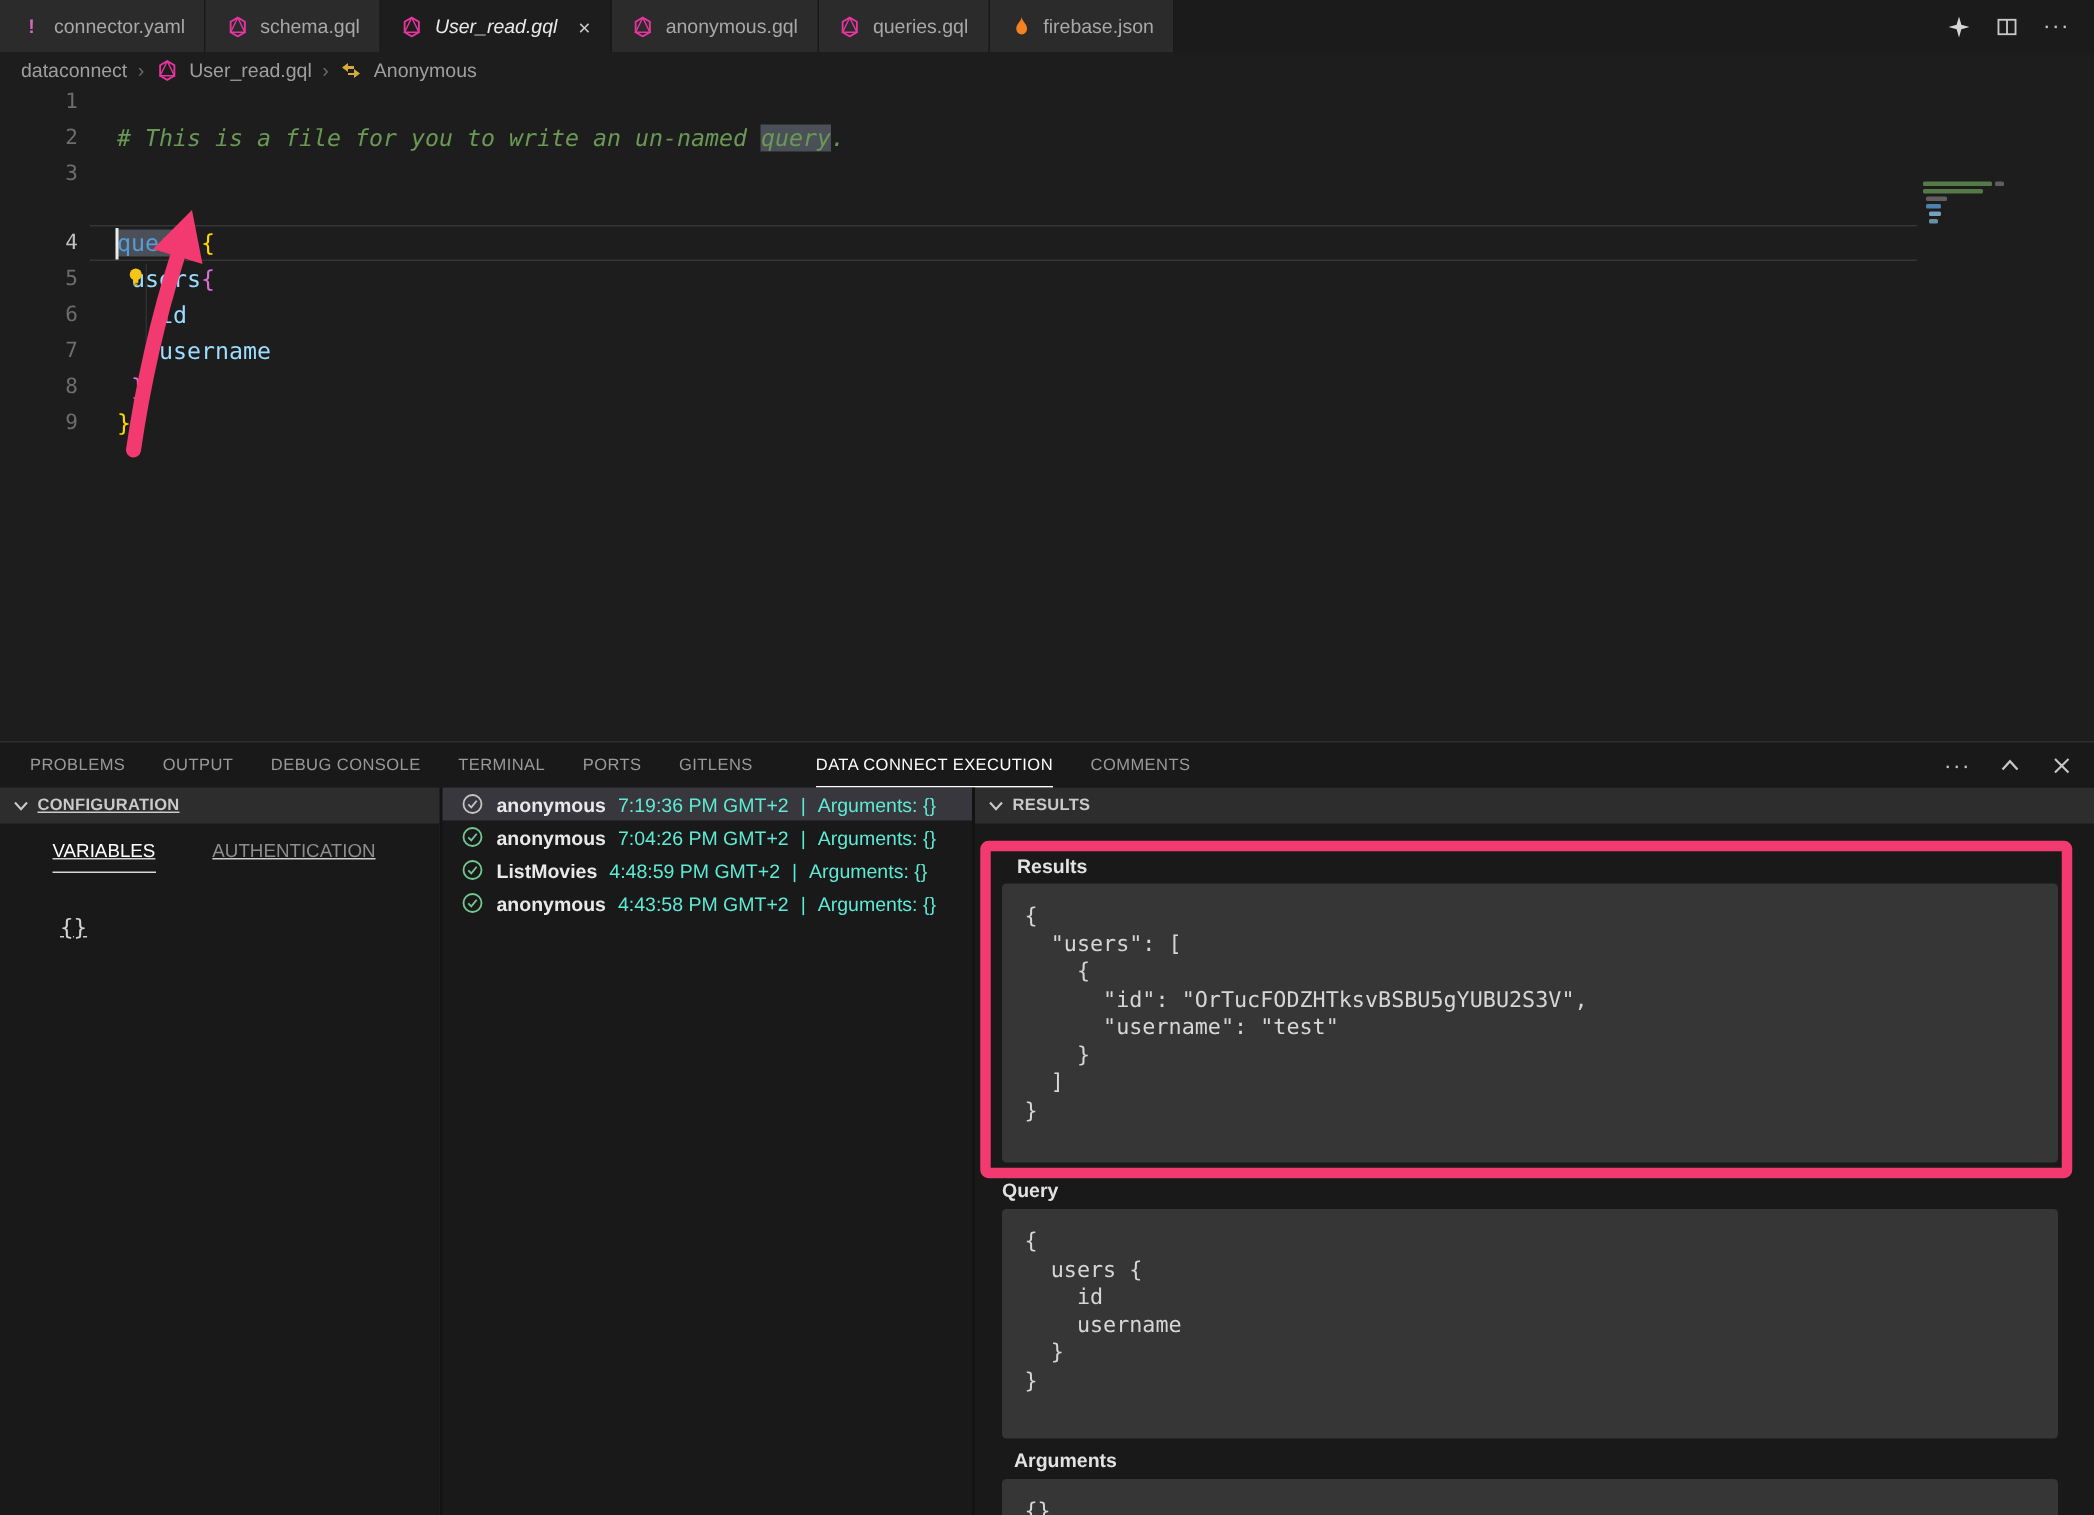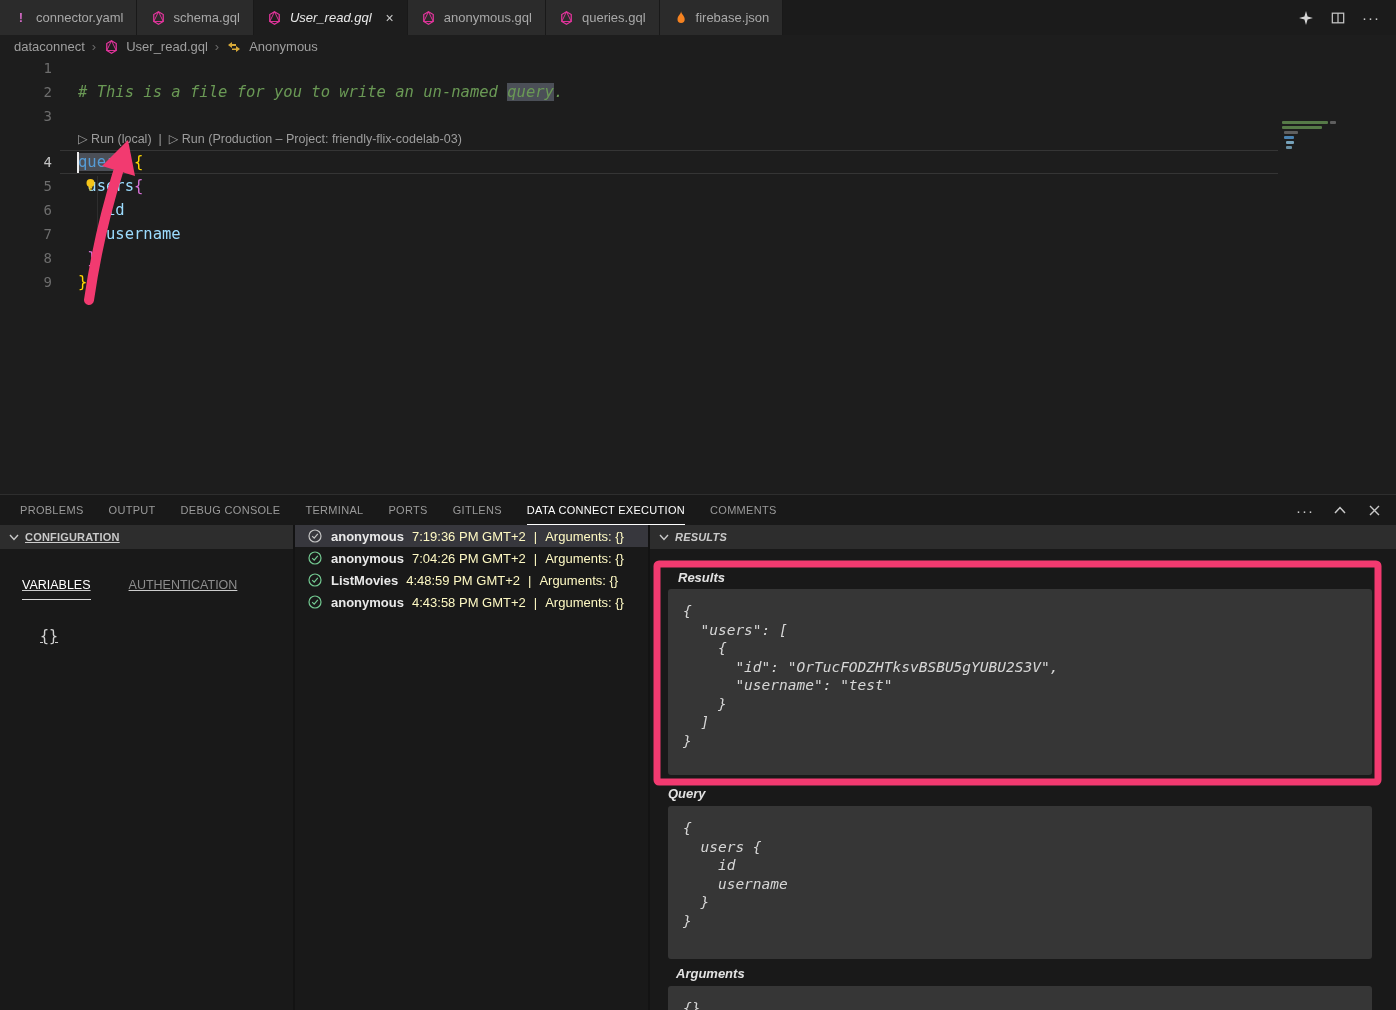--- a/index.html
+++ b/index.html
@@ -46,47 +46,47 @@
   .indent-guide { position:absolute; left:97px; top:118px; width:1px; height:94px; background:#2e2e2e; }
   .minimap { position:absolute; left:1282px; top:60px; width:56px; height:64px; }
   .mm-bar { position:absolute; height:3px; border-radius:1px; }
 
   
   .panel { position:absolute; top:494px; left:0; right:0; bottom:0; background:#191919;
            border-top:1px solid #2e2e2e; }
   .panel-tabs { height:30px; display:flex; align-items:stretch; padding-left:20px;
                 font-size:11px; color:#9a9a9a; letter-spacing:.3px; }
   .ptab { display:flex; align-items:center; margin-right:25px; border-bottom:1px solid transparent; cursor:pointer; white-space:nowrap; }
-  .ptab.active { color:#ffffff; border-bottom-color:#ffffff; }
+  .ptab.active { color:#ffffff; border-bottom-color:#ffffff;margin-left:17px; }
   .panel-actions { margin-left:auto; display:flex; align-items:center; gap:18px; padding-right:14px; color:#c8c8c8; }
   .panel-body { position:absolute; top:30px; left:0; right:0; bottom:0; display:flex; }
   .section { position:relative; }
   .sec-config { width:293px;text-decoration:underline; }
   .sec-history { width:355px; border-left:2px solid #131313; }
-  .sec-results { flex:1; border-left:2px solid #131313; overflow:hidden;font-style:italic; }
+  .sec-results { flex:1; border-left:2px solid #131313; overflow:hidden; }
   .sec-header { height:24px; background:#2d2d2d; display:flex; align-items:center; gap:6px;
                 padding-left:9px; font-size:11px; font-weight:700; color:#c9c9c9; letter-spacing:.2px; }
   .chev { display:inline-flex; }
 
   
-  .cfg-tabs { display:flex; gap:38px; padding:29px 0 0 22px; font-size:12.5px; color:#8d8d8d; }
+  .cfg-tabs { display:flex; gap:38px; padding:11px 0 0 22px; font-size:12.5px; color:#8d8d8d;margin-left:13px; }
   .cfg-tab { padding-bottom:7px; border-bottom:1px solid transparent; cursor:pointer; }
   .cfg-tab.active { color:#ffffff; border-bottom-color:#d8d8d8; }
   .cfg-vars { margin:27px 0 0 40px; font-family:"DejaVu Sans Mono", monospace; font-size:15px; color:#d2d2d2; }
   .rerun-btn { position:absolute; left:19px; bottom:12px; width:253px; height:26px; background:#2173b5;
                color:#ffffff; font-size:13px; display:flex; align-items:center; justify-content:center;
                border-radius:2px; cursor:pointer; border:none; }
   .cfg-sash { position:absolute; right:-1px; top:0; bottom:0; width:1px; background:#3d3d3d; }
 
   
   .hrow { height:22px; display:flex; align-items:center; gap:8px; padding-left:12px;
           font-size:13px; color:#bfbfbf; cursor:pointer; white-space:nowrap; }
   .hrow.selected { background:#37373d; }
   .hname { color:#e9e9e9; font-weight:700; }
-  .hmeta { color:#fef9c3; }
+  .hmeta { color:#5eead4; }
 
   
   .res-label { position:absolute; font-size:13px; font-weight:700; color:#e2e2e2; }
   .res-box { position:absolute; left:18px; width:704px; background:#363636; border-radius:3px;
              padding:13px 15px; font-family:"DejaVu Sans Mono", monospace; font-size:14.5px;
              line-height:18.5px; color:#d6d6d6; overflow:hidden; }
   .res-box pre { margin:0; white-space:pre; font-family:inherit; }
 
   
   .annot { position:absolute; left:0; top:0; pointer-events:none; z-index:50; }
@@ -192,21 +192,20 @@
     <div class="gutter-num" style="top:46px">3</div>
     <div class="gutter-num active" style="top:92px">4</div>
     <div class="gutter-num" style="top:116px">5</div>
     <div class="gutter-num" style="top:140px">6</div>
     <div class="gutter-num" style="top:164px">7</div>
     <div class="gutter-num" style="top:188px">8</div>
     <div class="gutter-num" style="top:212px">9</div>
 
     <div class="code-row" style="top:22px"><span class="c-comment"># This is a file for you to write an un-named </span><span class="c-comment hl">query</span><span class="c-comment">.</span></div>
 
-    <div class="codelens"><span class="lens-link"><span>▷</span> <span>Run (local)</span></span>  <span>|</span>  <span class="lens-link"><span>▷</span> <span>Run (Production – Project: friendly-flix-codelab-03)</span></span></div>
 
     <div class="code-row" style="top:92px"><span class="c-kw hl">query</span><span class="c-b1"> {</span></div>
     <div class="code-row" style="top:116px"><span class="c-var"> users</span><span class="c-b2">{</span></div>
     <div class="code-row" style="top:140px"><span class="c-var">   id</span></div>
     <div class="code-row" style="top:164px"><span class="c-var">   username</span></div>
     <div class="code-row" style="top:188px"><span class="c-b2"> }</span></div>
     <div class="code-row" style="top:212px"><span class="c-b1">}</span></div>
 
     <div class="cursor-caret"></div>
     <div class="indent-guide"></div>

